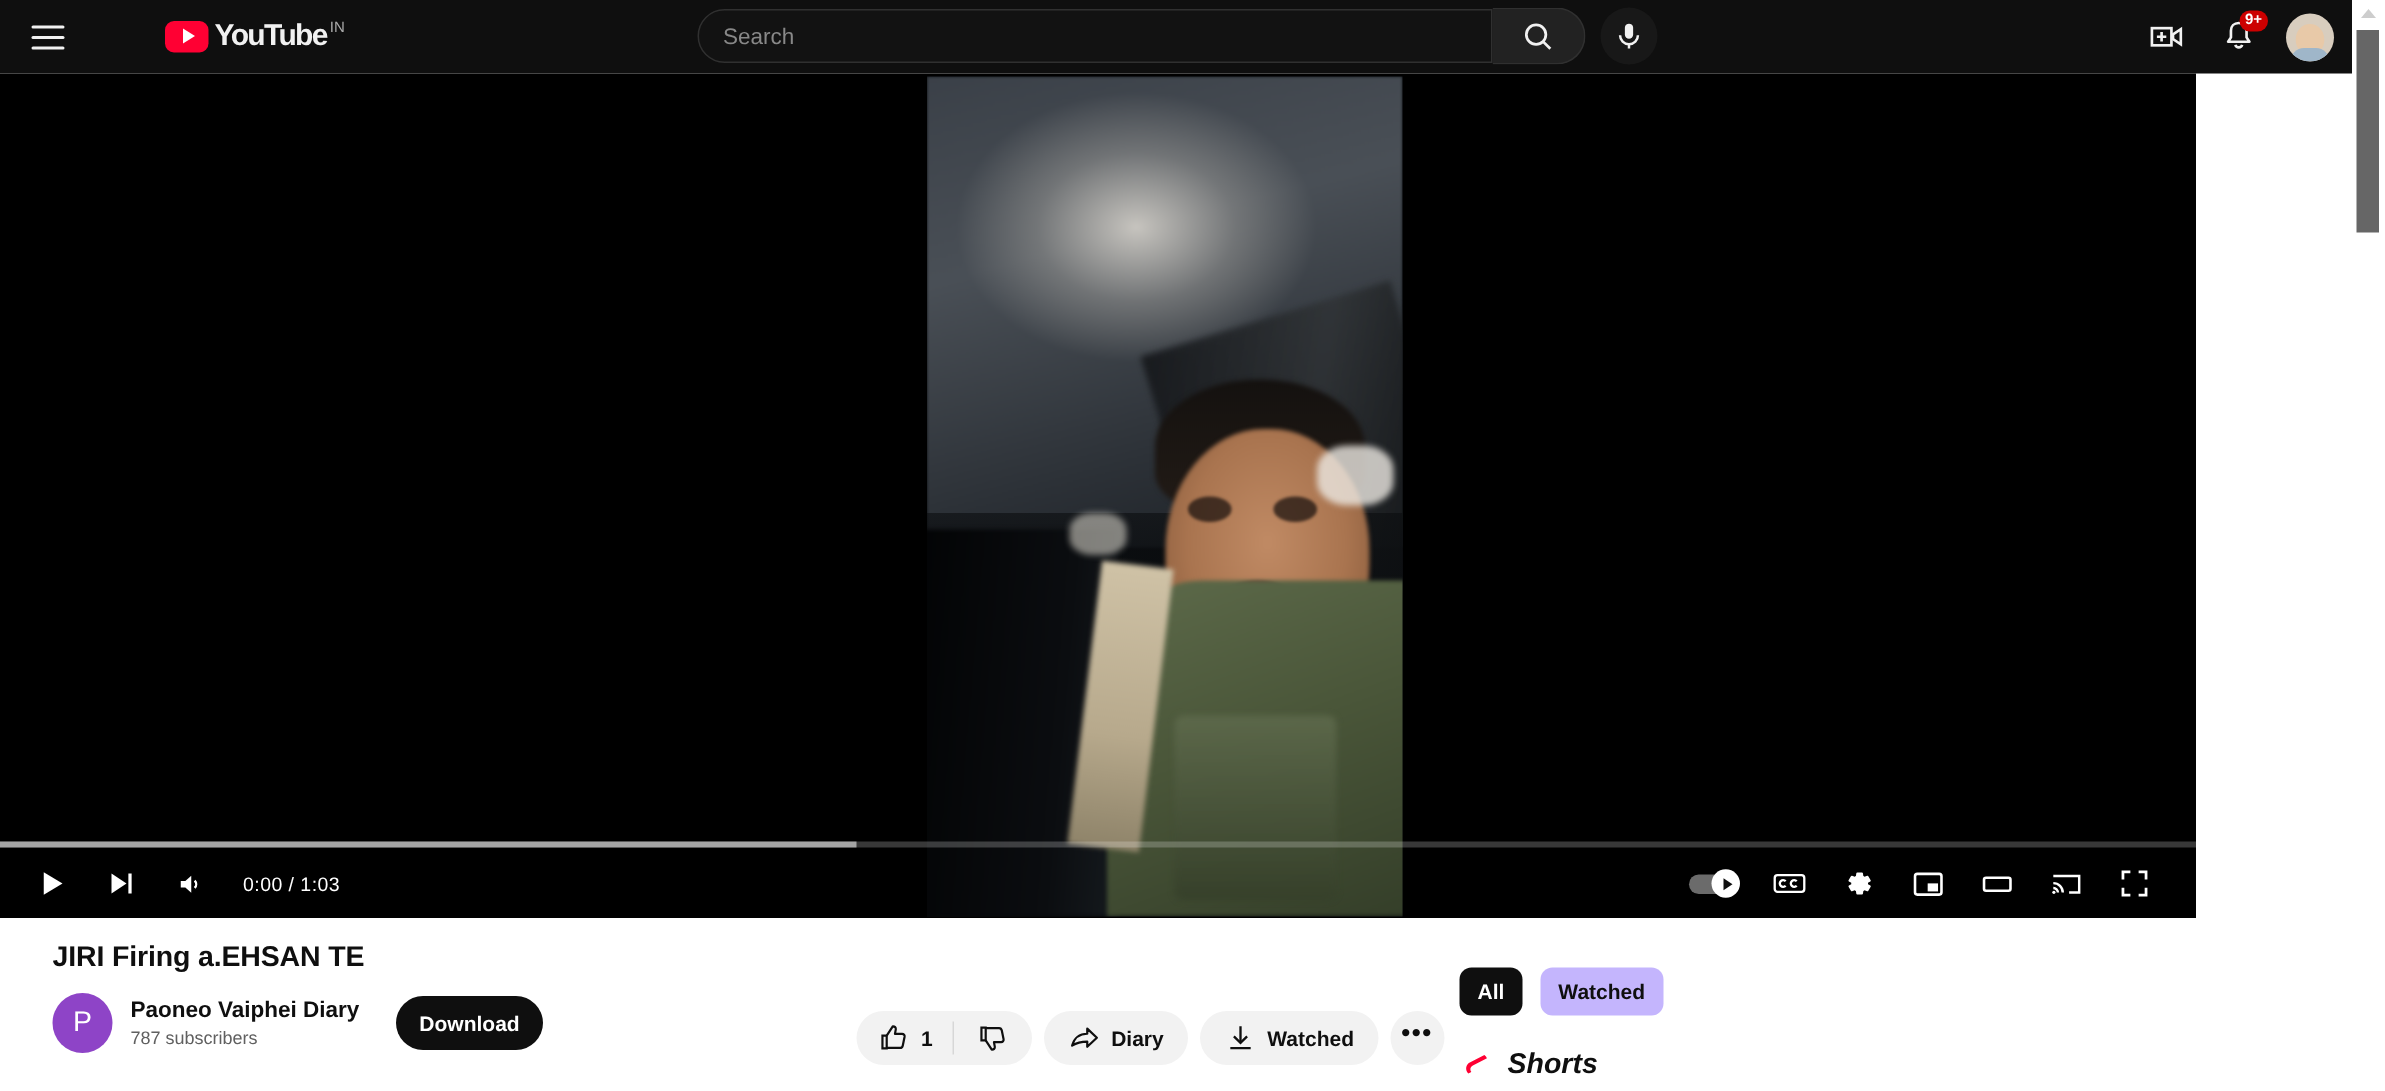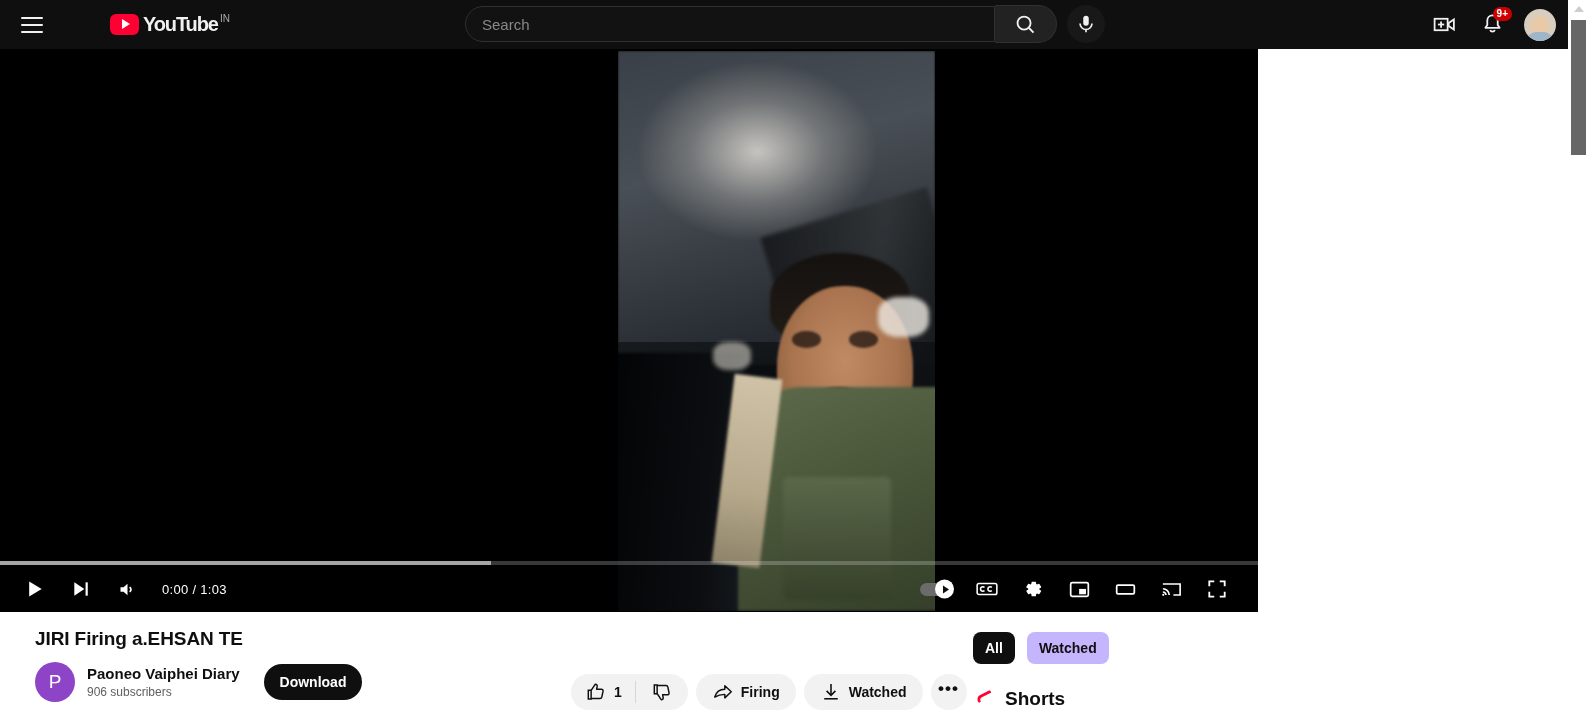--- a/index.html
+++ b/index.html
@@ -206,21 +206,21 @@
     width: 15px;
     height: 135px;
     background: #666666;
     cursor: pointer;
   }
 
   
   #player {
     position: absolute;
     top: 49px; left: 0;
-    width: 1258px;
+    width: 1464px;
     height: 563px;
     background: #000000;
     overflow: hidden;
   }
   .video-frame {
     position: absolute;
     left: 618px; top: 2px;
     width: 317px;
     height: 560px;
     overflow: hidden;
@@ -543,21 +543,21 @@
 
   
   .secondary-col {
     position: absolute;
     left: 958px; top: 0;
     width: 430px;
   }
   .chips-row {
     display: flex;
     align-items: center;
-    margin-top: 20px;
+    margin-top: 33px;
     text-align: right;
   }
   .chip {
     height: 32px;
     border-radius: 8px;
     display: flex; align-items: center;
     padding: 0 12px;
     font-size: 14px;
     margin-right: 12px;
     cursor: pointer;
@@ -565,22 +565,23 @@
     color: #0f0f0f;
     font-weight: bold;
     white-space: nowrap;
   }
   .chip.selected {
     background: #0f0f0f;
     color: #ffffff;
   }
   .shorts-head {
     display: flex;
-    align-items: flex-end;
+    align-items: flex-start;
     margin-top: 22px;
+    font-style: italic;
   }
   .shorts-logo {
     width: 24px; height: 24px;
     position: relative;
     flex-shrink: 0;
   }
   .shorts-title {
     font-size: 19px;
     font-weight: bold;
     color: #0f0f0f;
@@ -759,21 +760,21 @@
 
 <div id="below">
 
   <div class="primary-col">
     <div class="video-title">JIRI Firing a.EHSAN TE</div>
 
     <div class="owner-row">
       <div class="ch-avatar" style="background: rgb(142, 68, 199);">P</div>
       <div class="ch-meta">
         <div class="ch-name">Paoneo Vaiphei Diary</div>
-        <div class="ch-subs">906 subscribers</div>
+        <div class="ch-subs">787 subscribers</div>
       </div>
       <div class="subscribe-btn">Download</div>
     </div>
   </div>
 
   <div class="actions-row">
 
     <div class="like-group">
       <div class="like-part">
         <svg width="22" height="22" viewBox="0 0 24 24">
@@ -788,21 +789,21 @@
           <path d="M3.6 4.4h3.1v9.4H3.6z" fill="none" stroke="#0f0f0f" stroke-width="1.6"></path>
           <path d="M6.7 13.8l4.4 6.6c1.5.1 2.4-.7 2.2-2.1l-.6-3.3h5.2c1.2 0 2-1 1.8-2.1l-1.3-6.3c-.2-1-1-1.8-2-1.8H6.7" fill="none" stroke="#0f0f0f" stroke-width="1.6" stroke-linejoin="round"></path>
         </svg>
       </div>
     </div>
 
     <div class="pill">
       <svg width="22" height="22" viewBox="0 0 24 24">
         <path d="M3 17.5c1.8-6.4 6.4-8.6 11-8.6V5.2l7 6.6-7 6.6v-3.8c-4 0-7.8.9-11 2.9z" fill="none" stroke="#0f0f0f" stroke-width="1.6" stroke-linejoin="round"></path>
       </svg>
-      <span class="pill-label">Firing</span>
+      <span class="pill-label">Diary</span>
     </div>
 
     <div class="pill">
       <svg width="22" height="22" viewBox="0 0 24 24">
         <line x1="12" y1="3.4" x2="12" y2="15.4" stroke="#0f0f0f" stroke-width="1.7"></line>
         <path d="M7.2 10.8 L12 15.6 L16.8 10.8" fill="none" stroke="#0f0f0f" stroke-width="1.7"></path>
         <line x1="4.6" y1="19.4" x2="19.4" y2="19.4" stroke="#0f0f0f" stroke-width="1.7"></line>
       </svg>
       <span class="pill-label">Watched</span>
     </div>

